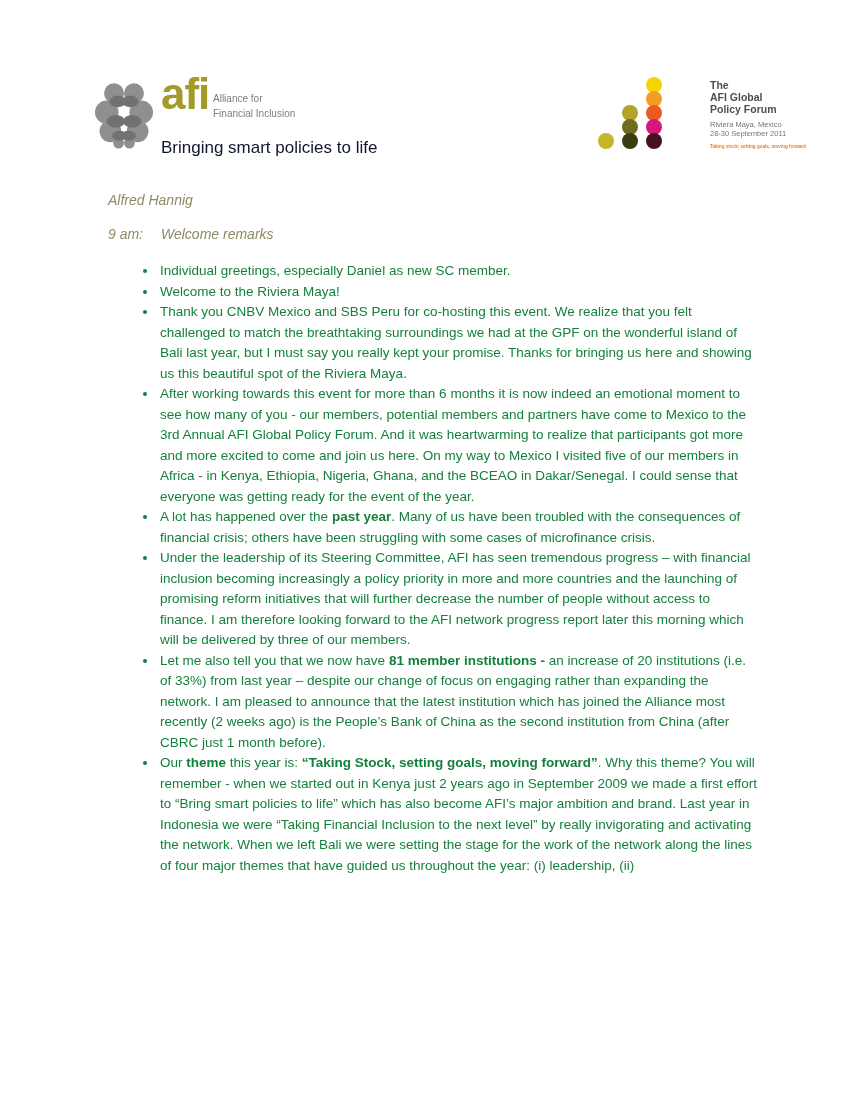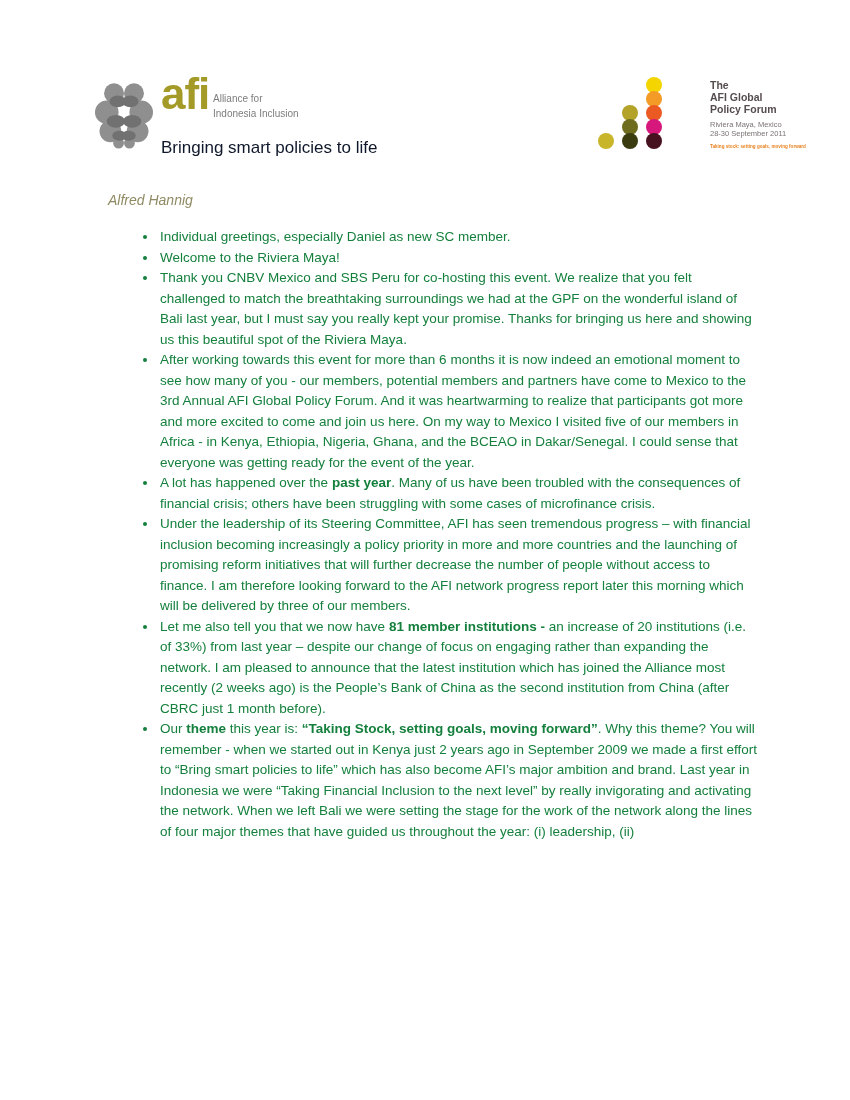--- a/index.html
+++ b/index.html
@@ -88,21 +88,21 @@
           <ellipse cx="39" cy="22" rx="9" ry="6.5"></ellipse>
         <ellipse cx="23" cy="44" rx="10" ry="7"></ellipse>
           <ellipse cx="41" cy="44" rx="10" ry="7"></ellipse>
         <ellipse cx="27" cy="60" rx="8" ry="5.5"></ellipse>
           <ellipse cx="37" cy="60" rx="8" ry="5.5"></ellipse>
       </g>
     </svg>
     <div class="afi-acronym">afi</div>
     <div class="afi-name">
       <div>Alliance for</div>
-      <div>Indonesia Inclusion</div>
+      <div>Financial Inclusion</div>
     </div>
     <div class="afi-tagline">Bringing smart policies to life</div>
   </div>
 
   <div class="forum-logo">
     <div class="forum-dots">
         <div class="dot-col">
           <span class="dot" style="background: rgb(200, 181, 42);"></span>
         </div>
         <div class="dot-col">
@@ -127,20 +127,23 @@
       <div class="forum-sub">
         <div>Riviera Maya, Mexico</div>
         <div>28-30 September 2011</div>
       </div>
       <div class="forum-tagline">Taking stock: setting goals, moving forward</div>
     </div>
   </div>
 
   <div class="content">
     <p class="h-line">Alfred Hannig</p>
+    <p class="h-line">
+      <span>9 am:</span><span class="session-title">Welcome remarks</span>
+    </p>
     <ul class="bullet-list">
         <li><span>Individual greetings, especially Daniel as new SC member.</span></li>
         <li><span>Welcome to the Riviera Maya!</span></li>
         <li><span>Thank you CNBV Mexico and SBS Peru for co-hosting this event. We realize that you felt challenged to match the breathtaking surroundings we had at the GPF on the wonderful island of Bali last year, but I must say you really kept your promise. Thanks for bringing us here and showing us this beautiful spot of the Riviera Maya.</span></li>
         <li><span>After working towards this event for more than 6 months it is now indeed an emotional moment to see how many of you - our members, potential members and partners have come to Mexico to the 3rd Annual AFI Global Policy Forum. And it was heartwarming to realize that participants got more and more excited to come and join us here. On my way to Mexico I visited five of our members in Africa - in Kenya, Ethiopia, Nigeria, Ghana, and the BCEAO in Dakar/Senegal. I could sense that everyone was getting ready for the event of the year.</span></li>
         <li><span>A lot has happened over the </span><span class="b">past year</span><span>. Many of us have been troubled with the consequences of financial crisis; others have been struggling with some cases of microfinance crisis.</span></li>
         <li><span>Under the leadership of its Steering Committee, AFI has seen tremendous progress – with financial inclusion becoming increasingly a policy priority in more and more countries and the launching of promising reform initiatives that will further decrease the number of people without access to finance. I am therefore looking forward to the AFI network progress report later this morning which will be delivered by three of our members.</span></li>
         <li><span>Let me also tell you that we now have </span><span class="b">81 member institutions -</span><span> an increase of 20 institutions (i.e. of 33%) from last year – despite our change of focus on engaging rather than expanding the network. I am pleased to announce that the latest institution which has joined the Alliance most recently (2 weeks ago) is the People’s Bank of China as the second institution from China (after CBRC just 1 month before).</span></li>
         <li><span>Our </span><span class="b">theme</span><span> this year is: </span><span class="b">“Taking Stock, setting goals, moving forward”</span><span>. Why this theme? You will remember - when we started out in Kenya just 2 years ago in September 2009 we made a first effort to “Bring smart policies to life” which has also become AFI’s major ambition and brand. Last year in Indonesia we were “Taking Financial Inclusion to the next level” by really invigorating and activating the network. When we left Bali we were setting the stage for the work of the network along the lines of four major themes that have guided us throughout the year: (i) leadership, (ii)</span></li>
       </ul>

